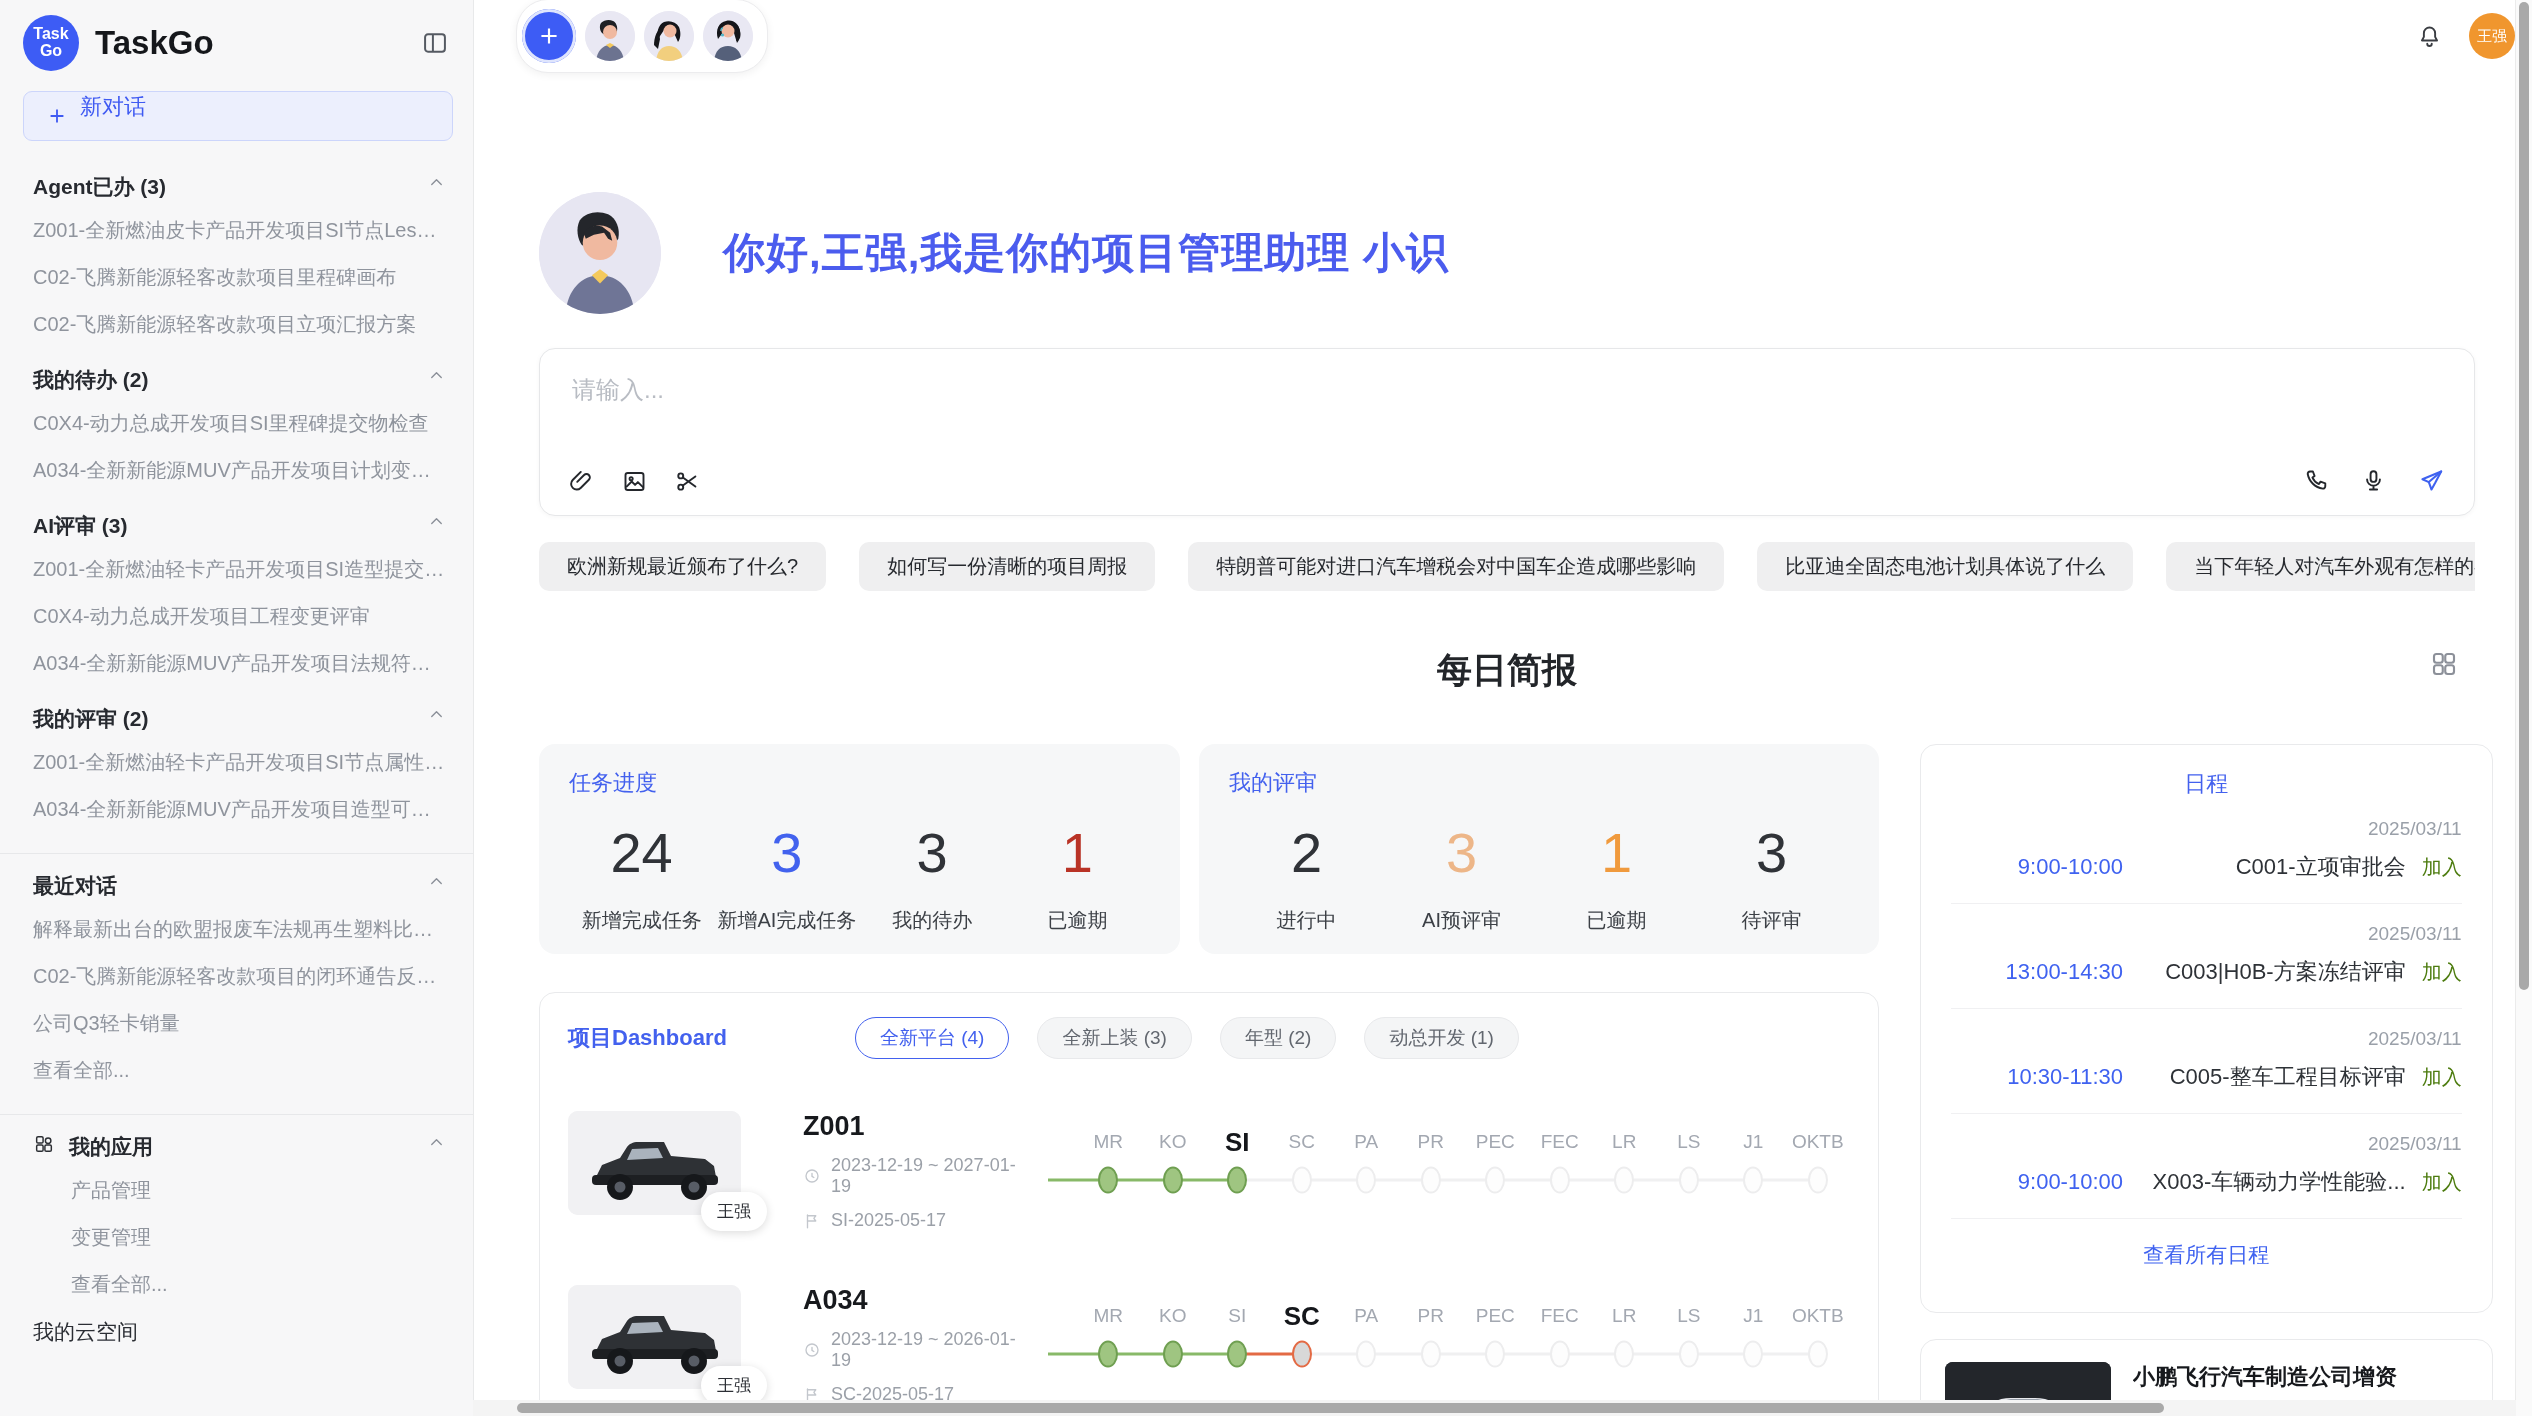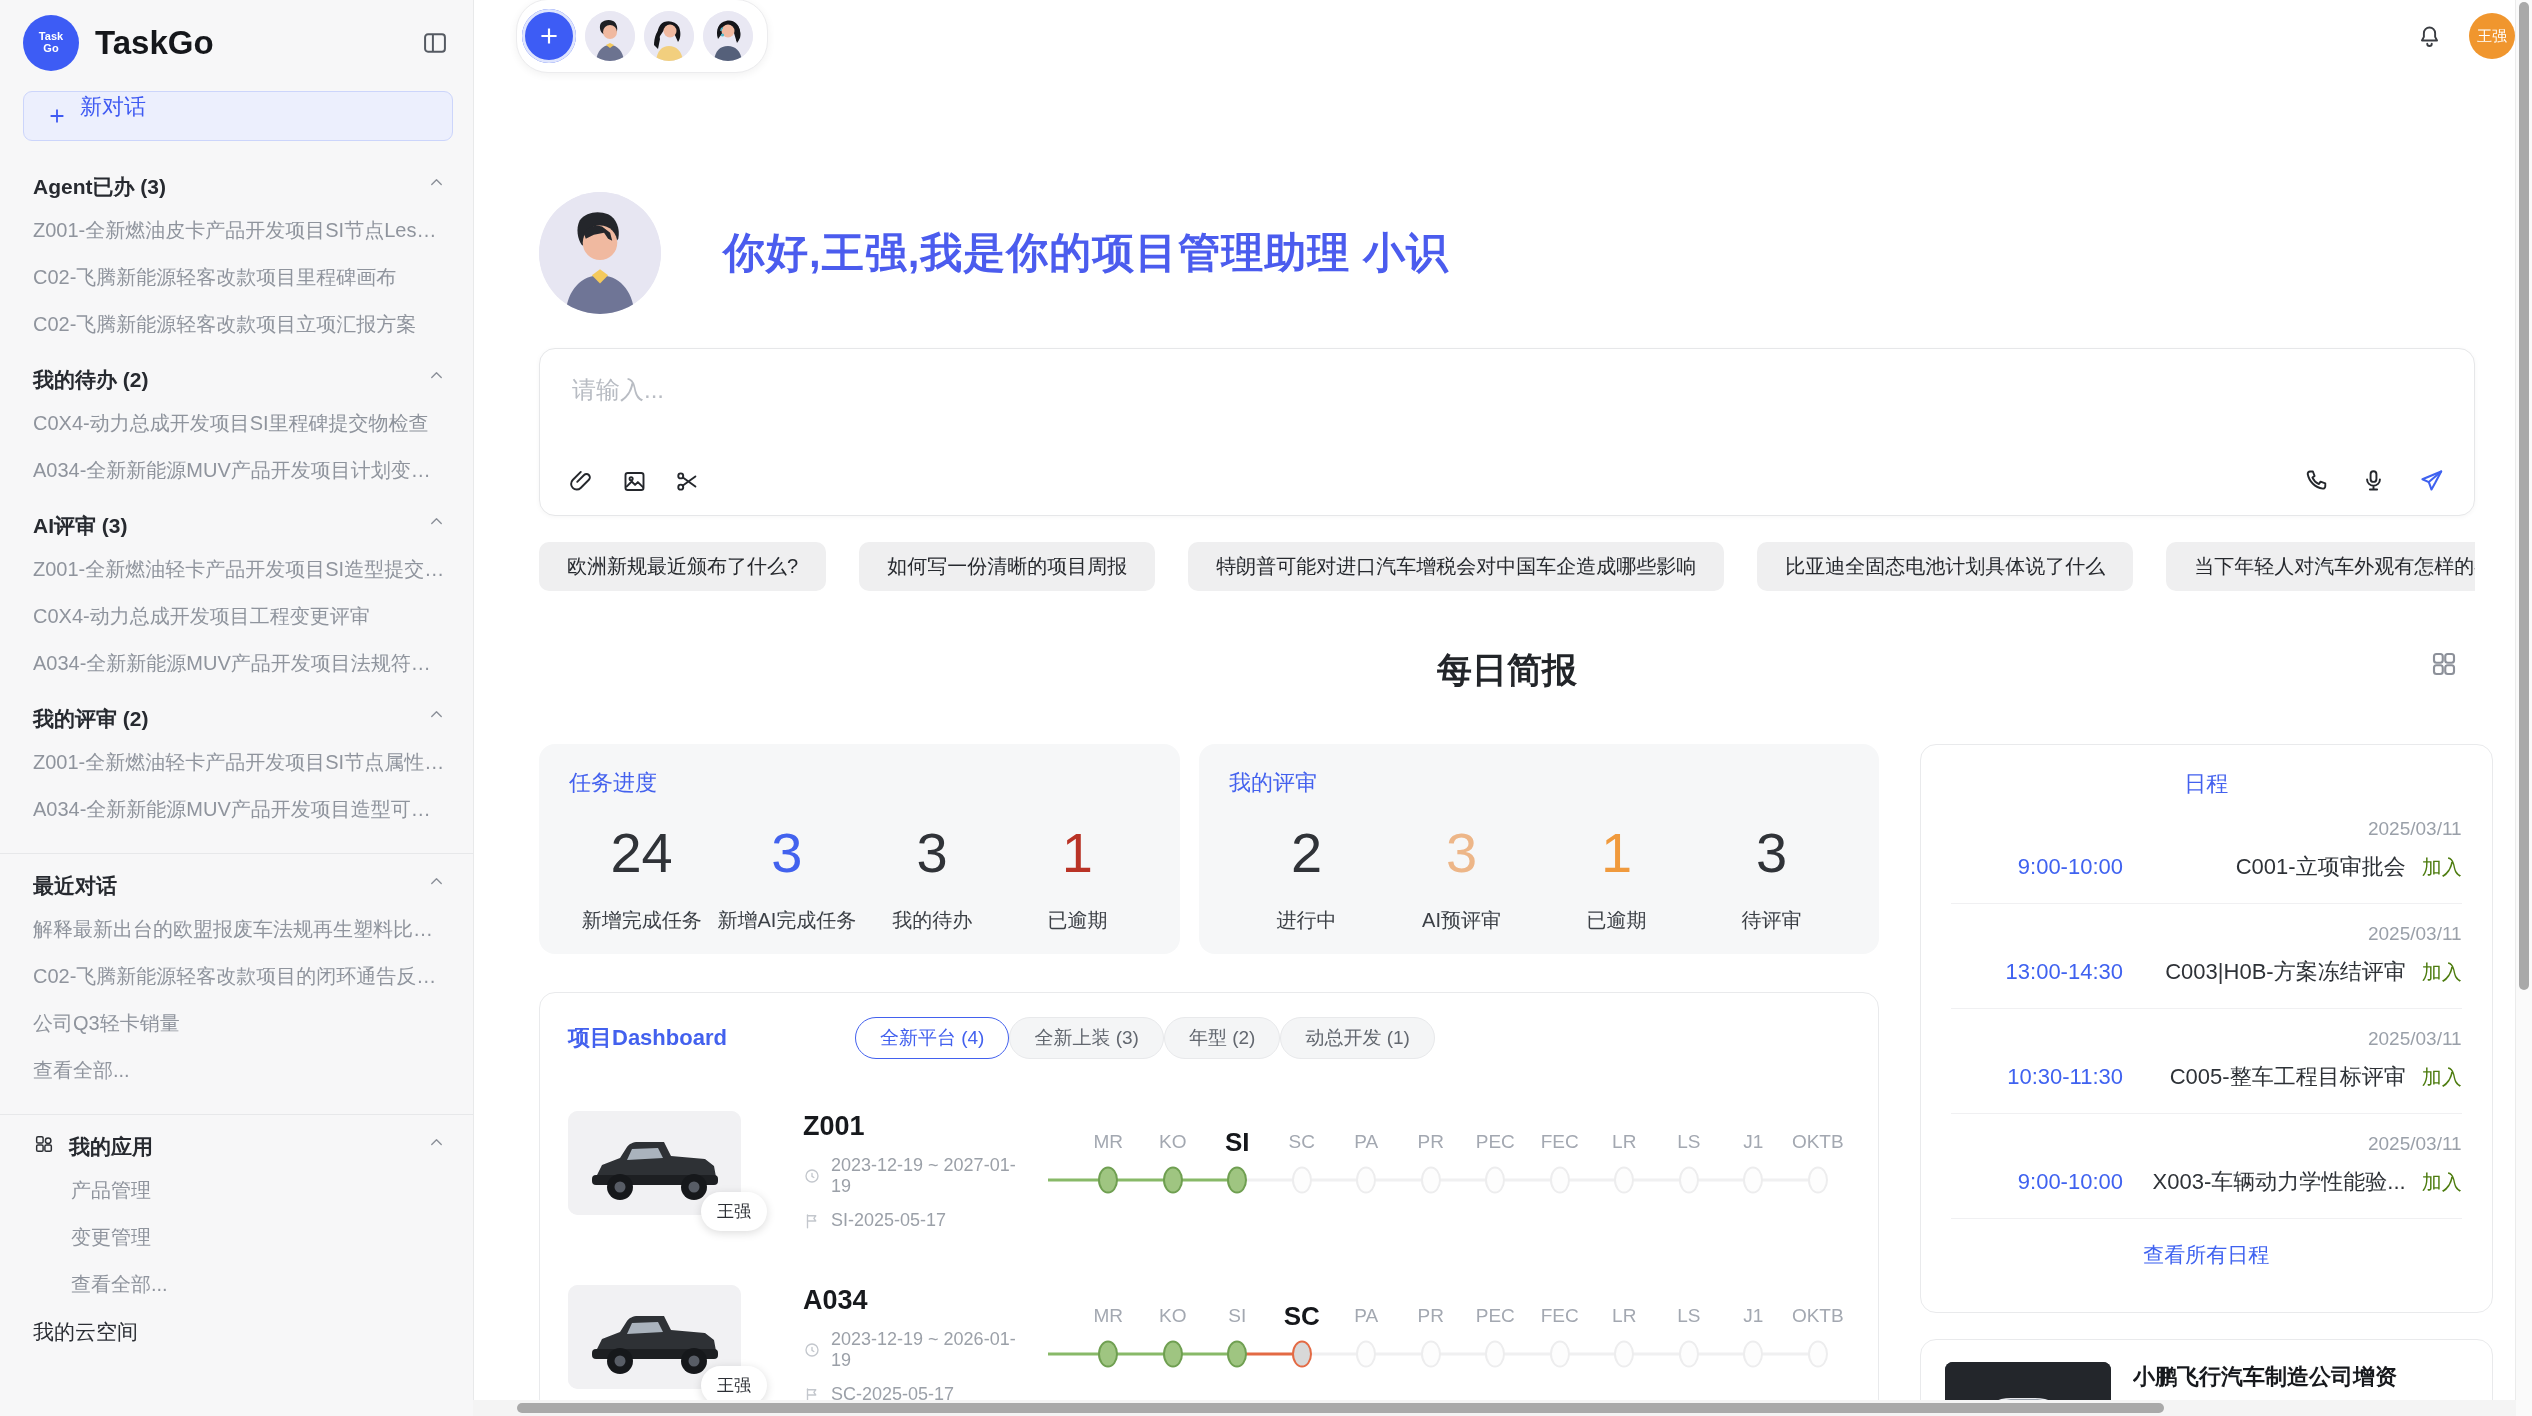--- a/index.html
+++ b/index.html
@@ -2,21 +2,21 @@
 <html><head>
 <meta charset="utf-8">
 <style>
   html,body{margin:0;padding:0;background:#fff;}
   body{width:2532px;height:1416px;overflow:hidden;font-family:"Liberation Sans","DejaVu Sans",sans-serif;-webkit-font-smoothing:antialiased;color:#2b2e33;}
   .app{display:flex;width:2532px;height:1416px;position:relative;}
 
   
   .sidebar{width:473px;flex:0 0 473px;background:#f7f7f8;border-right:1px solid #e8e9ea;display:flex;flex-direction:column;overflow:hidden;}
   .side-header{display:flex;align-items:center;padding:15px 24px 8px 23px;}
-  .logo{width:56px;height:56px;border-radius:50%;background:#3d5cf5;color:#fff;display:flex;flex-direction:column;align-items:center;justify-content:center;font-size:11px;font-weight:700;line-height:1.05;}
+  .logo{width:56px;height:56px;border-radius:50%;background:#3d5cf5;color:#fff;display:flex;flex-direction:column;align-items:center;justify-content:center;font-size:16px;font-weight:700;line-height:1.05;}
   .app-title{font-size:33px;font-weight:700;color:#15171b;margin-left:16px;flex:1;}
   .panel-toggle{color:#555a62;cursor:pointer;}
   .new-chat{margin:12px 20px 14px 23px;height:48px;border-radius:9px;background:#eceffd;border:1px solid #ccd5fb;color:#3f5af2;font-size:22px;display:flex;padding:0 22px;gap:12px;cursor:pointer;}
   .side-scroll{flex:1;overflow:hidden;padding:0 27px 0 33px;}
   .side-sec-head{display:flex;align-items:flex-start;margin:18px 0 6px;}
   .sec-title{font-size:21px;font-weight:600;color:#272a30;flex:1;}
   .sec-chev{color:#8a8f98;}
   .side-item{font-size:20px;color:#8f949d;padding:10px 0;white-space:nowrap;overflow:hidden;text-overflow:ellipsis;cursor:pointer;}
   .side-divider{height:1px;background:#e7e8ea;margin:20px -33px 4px -33px;}
   .side-row{display:flex;align-items:center;gap:16px;padding:10px 0;font-size:21px;color:#2b2e34;cursor:pointer;}
@@ -65,21 +65,21 @@
   .stat-cols{display:flex;margin-top:22px;}
   .stat-col{flex:1;text-align:center;}
   .stat-num{font-size:56px;font-weight:500;}
   .num-dark{color:#303338;} .num-blue{color:#4262ee;} .num-red{color:#b93326;}
   .num-peach{color:#edb688;} .num-orange{color:#f09a3d;}
   .stat-label{margin-top:22px;font-size:20px;color:#3c4046;}
 
   .dash-card{margin-top:38px;background:#fff;border:1px solid #e9eaec;border-radius:16px;padding:24px 28px;height:441px;box-sizing:border-box;overflow:hidden;}
   .dash-head{display:flex;align-items:center;}
   .dash-title{font-size:22px;color:#4361ee;font-weight:600;}
-  .dash-tabs{display:flex;gap:0;margin-left:128px;}
+  .dash-tabs{display:flex;gap:28px;margin-left:128px;}
   .tab{height:42px;line-height:40px;padding:0 24px;border-radius:21px;font-size:19px;background:#f4f5f6;border:1px solid #e8e9eb;color:#62676f;cursor:pointer;box-sizing:border-box;}
   .tab.active{background:#fff;border:1.5px solid #4361ee;color:#4361ee;}
   .proj-rows{margin-top:52px;}
   .proj-row{display:flex;margin-bottom:54px;}
   .car-wrap{position:relative;width:173px;height:104px;flex:0 0 173px;}
   .car-img{width:173px;height:104px;border-radius:10px;overflow:hidden;background:#f1f1f3;}
   .owner-badge{position:absolute;right:-26px;bottom:-16px;background:#fff;border-radius:20px;padding:8px 16px;font-size:17px;color:#2c2f35;box-shadow:0 2px 10px rgba(0,0,0,.14);}
   .proj-info{margin-left:62px;width:232px;flex:0 0 232px;}
   .proj-code{font-size:27px;font-weight:700;color:#17191d;}
   .proj-meta{display:flex;align-items:center;gap:10px;margin-top:13px;font-size:18px;color:#9ba0a8;}

